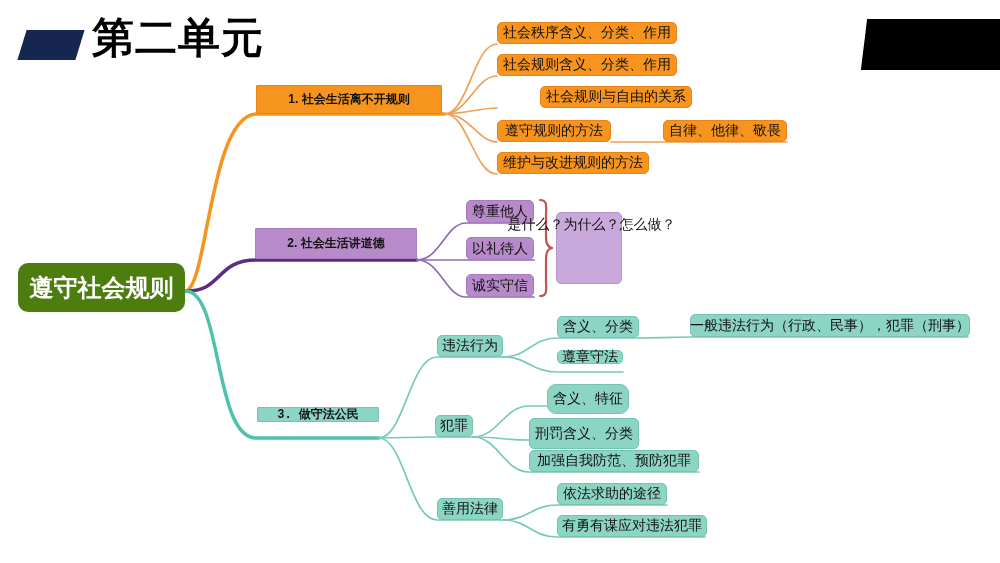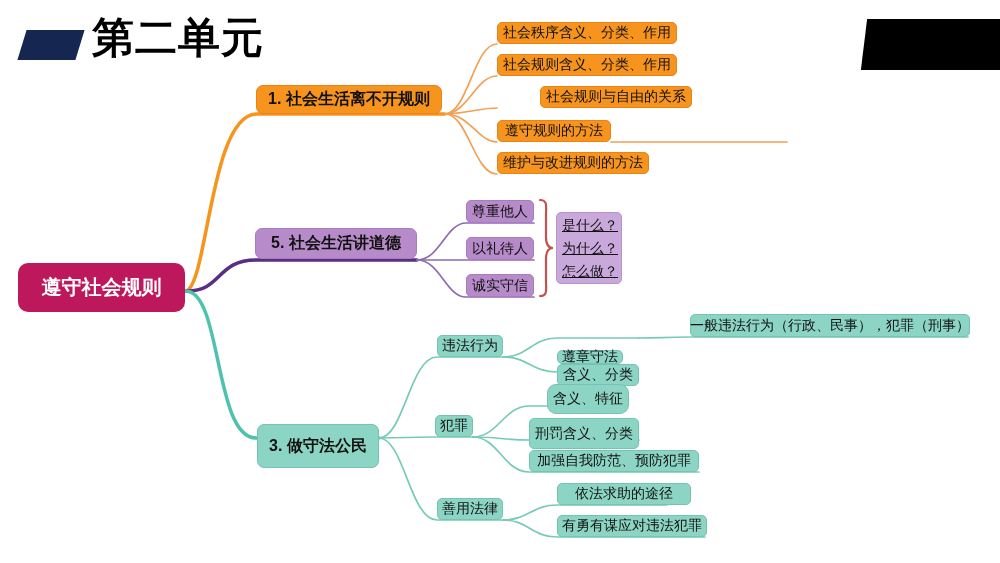--- a/index.html
+++ b/index.html
@@ -5,41 +5,41 @@
   html,body{margin:0;padding:0;background:#ffffff;}
   .canvas{
     position:relative;width:1000px;height:563px;background:#ffffff;
     overflow:hidden;
     font-family:"Liberation Sans","DejaVu Sans",sans-serif;
   }
   .node{
     position:absolute;display:flex;align-items:center;justify-content:center;
     white-space:nowrap;color:#111;z-index:2;box-sizing:border-box;
   }
-  .node-main{font-weight:bold;font-size:16px;border-radius:7px;}
+  .node-main{font-weight:bold;font-size:12px;border-radius:1px;}
   .node-child{font-size:14px;border-radius:5px;}
   .orange-fill{background:#F7941E;border:1px solid #E8821A;}
   .purple-fill{background:#B78BC9;border:1px solid #A77BBE;}
   .purple-light-fill{background:#C9A9DC;border:1px solid #B795CC;}
   .teal-fill{background:#8CD4C3;border:1px solid #74C4B1;}
   .root-node{
-    background:#be185d;color:#ffffff;font-weight:bold;font-size:20px;
+    background:#4d7c0f;color:#ffffff;font-weight:bold;font-size:24px;
     border-radius:10px;
   }
   .slide-title{
     position:absolute;left:92px;top:10px;font-size:42px;font-weight:bold;
     color:#000;letter-spacing:1px;z-index:3;
   }
   .deco{position:absolute;z-index:1;}
   .deco-navy{left:22px;top:30px;width:58px;height:30px;background:#152750;transform:skewX(-17deg);}
   .deco-black{left:864px;top:19px;width:160px;height:51px;background:#000000;transform:skewX(-7deg);}
   svg.links{position:absolute;left:0;top:0;z-index:1;}
   .summary-box{
-    flex-direction:column;align-items:flex-start;justify-content:center;
-    padding-left:5px;font-size:14px;line-height:23px;text-decoration:underline;
+    align-items:flex-start;justify-content:center;
+    padding-left:5px;font-size:14px;line-height:23px;
   }
 </style>
 </head>
 <body>
 
 <div class="canvas">
 
   <div class="deco deco-navy"></div>
   <div class="deco deco-black"></div>
 
@@ -83,41 +83,42 @@
     </g>
   </svg>
 
   <div class="node root-node" style="left:18px;top:263px;width:167px;height:49px;">遵守社会规则</div>
 
   <div class="node node-main orange-fill" style="left:256px;top:85px;width:186px;height:29px;">1. 社会生活离不开规则</div>
   <div class="node node-child orange-fill" style="left:497px;top:22px;width:180px;height:22px;">社会秩序含义、分类、作用</div>
   <div class="node node-child orange-fill" style="left:497px;top:54px;width:180px;height:22px;font-family:Liberation Mono, monospace;">社会规则含义、分类、作用</div>
   <div class="node node-child orange-fill" style="left:497px;top:86px;width:152px;height:22px;margin-left:43px;">社会规则与自由的关系</div>
   <div class="node node-child orange-fill" style="left:497px;top:120px;width:114px;height:22px;">遵守规则的方法</div>
+  <div class="node node-child orange-fill" style="left:663px;top:120px;width:124px;height:22px;">自律、他律、敬畏</div>
   <div class="node node-child orange-fill" style="left:497px;top:152px;width:152px;height:22px;">维护与改进规则的方法</div>
 
-  <div class="node node-main purple-fill" style="left:255px;top:228px;width:162px;height:31px;">5. 社会生活讲道德</div>
+  <div class="node node-main purple-fill" style="left:255px;top:228px;width:162px;height:31px;">2. 社会生活讲道德</div>
   <div class="node node-child purple-fill" style="left:466px;top:200px;width:68px;height:23px;text-align:right;">尊重他人</div>
   <div class="node node-child purple-fill" style="left:466px;top:237px;width:68px;height:23px;">以礼待人</div>
   <div class="node node-child purple-fill" style="left:466px;top:274px;width:68px;height:23px;">诚实守信</div>
   <div class="node node-child purple-light-fill summary-box" style="left:556px;top:212px;width:66px;height:72px;">
     <span>是什么？</span>
     <span>为什么？</span>
     <span>怎么做？</span>
   </div>
 
-  <div class="node node-main teal-fill" style="left:257px;top:424px;width:122px;height:44px;">3. 做守法公民</div>
+  <div class="node node-main teal-fill" style="left:257px;top:407px;width:122px;height:15px;font-family:Liberation Mono, monospace;">3. 做守法公民</div>
 
   <div class="node node-child teal-fill" style="left:437px;top:335px;width:66px;height:22px;text-align:right;">违法行为</div>
-  <div class="node node-child teal-fill" style="left:557px;top:316px;width:82px;height:22px;margin-top:48px;">含义、分类</div>
+  <div class="node node-child teal-fill" style="left:557px;top:316px;width:82px;height:22px;">含义、分类</div>
   <div class="node node-child teal-fill" style="left:690px;top:314px;width:280px;height:23px;">一般违法行为（行政、民事），犯罪（刑事）</div>
   <div class="node node-child teal-fill" style="left:557px;top:350px;width:66px;height:14px;">遵章守法</div>
 
   <div class="node node-child teal-fill" style="left:435px;top:415px;width:38px;height:22px;">犯罪</div>
   <div class="node node-child teal-fill" style="left:547px;top:384px;width:82px;height:30px;border-radius:9px;">含义、特征</div>
   <div class="node node-child teal-fill" style="left:529px;top:418px;width:110px;height:31px;">刑罚含义、分类</div>
   <div class="node node-child teal-fill" style="left:529px;top:450px;width:170px;height:22px;">加强自我防范、预防犯罪</div>
 
   <div class="node node-child teal-fill" style="left:437px;top:498px;width:66px;height:22px;">善用法律</div>
-  <div class="node node-child teal-fill" style="left:557px;top:483px;width:134px;height:22px;">依法求助的途径</div>
+  <div class="node node-child teal-fill" style="left:557px;top:483px;width:110px;height:22px;">依法求助的途径</div>
   <div class="node node-child teal-fill" style="left:557px;top:515px;width:150px;height:22px;">有勇有谋应对违法犯罪</div>
 
 </div>
 
 </body></html>

